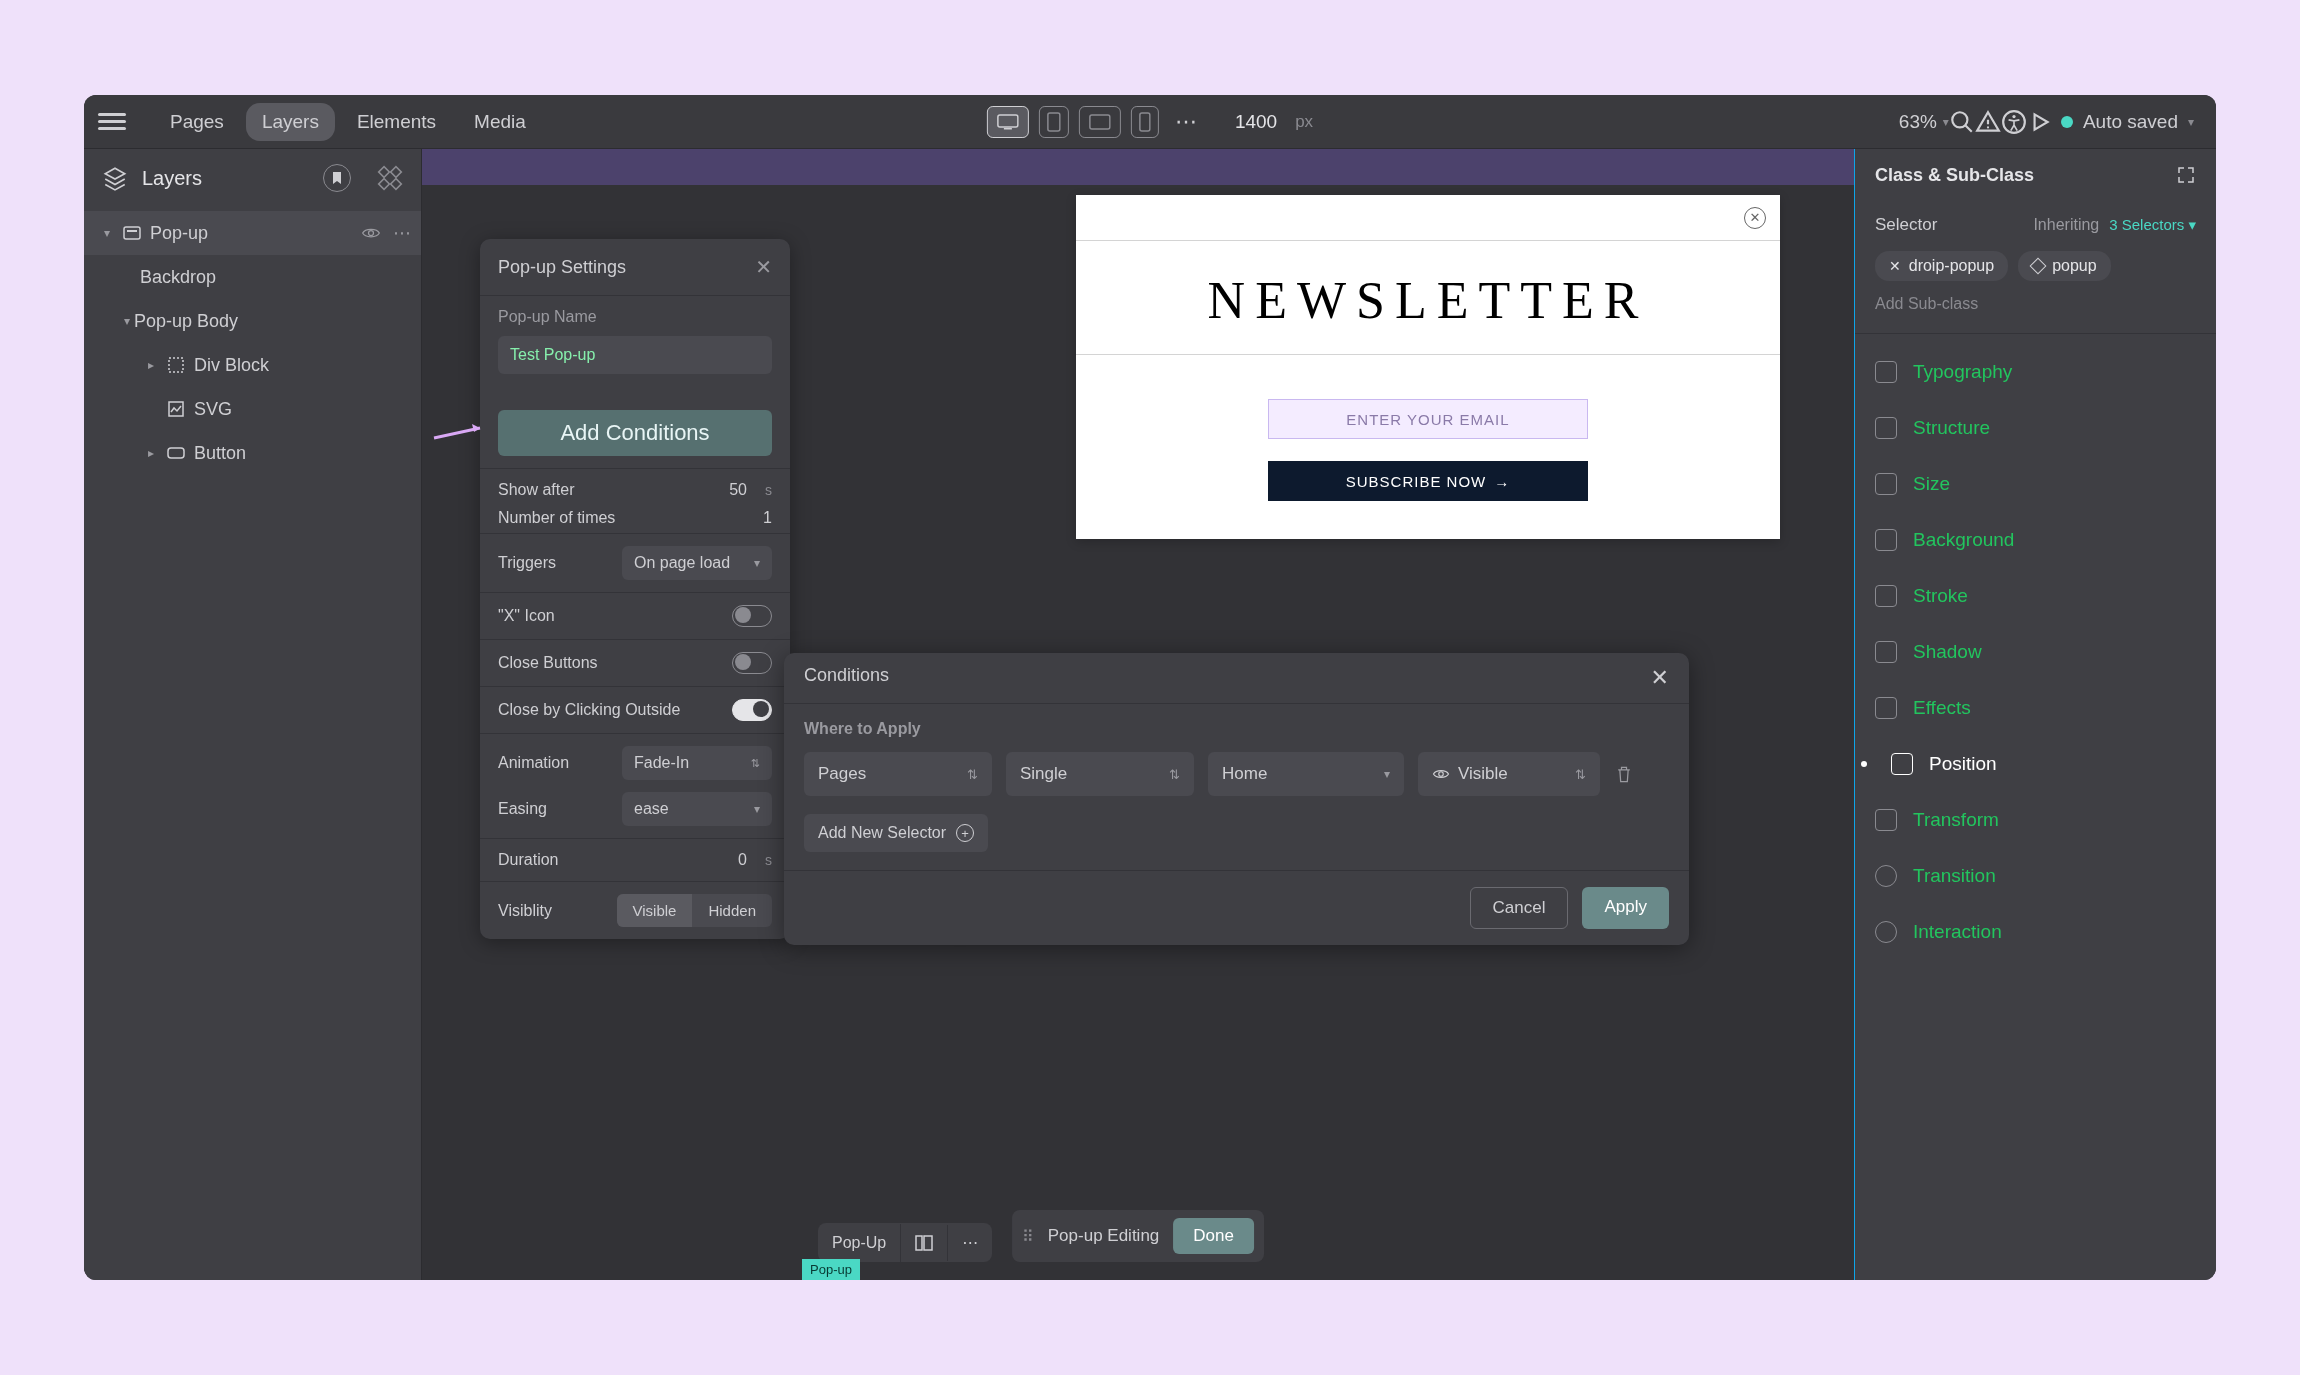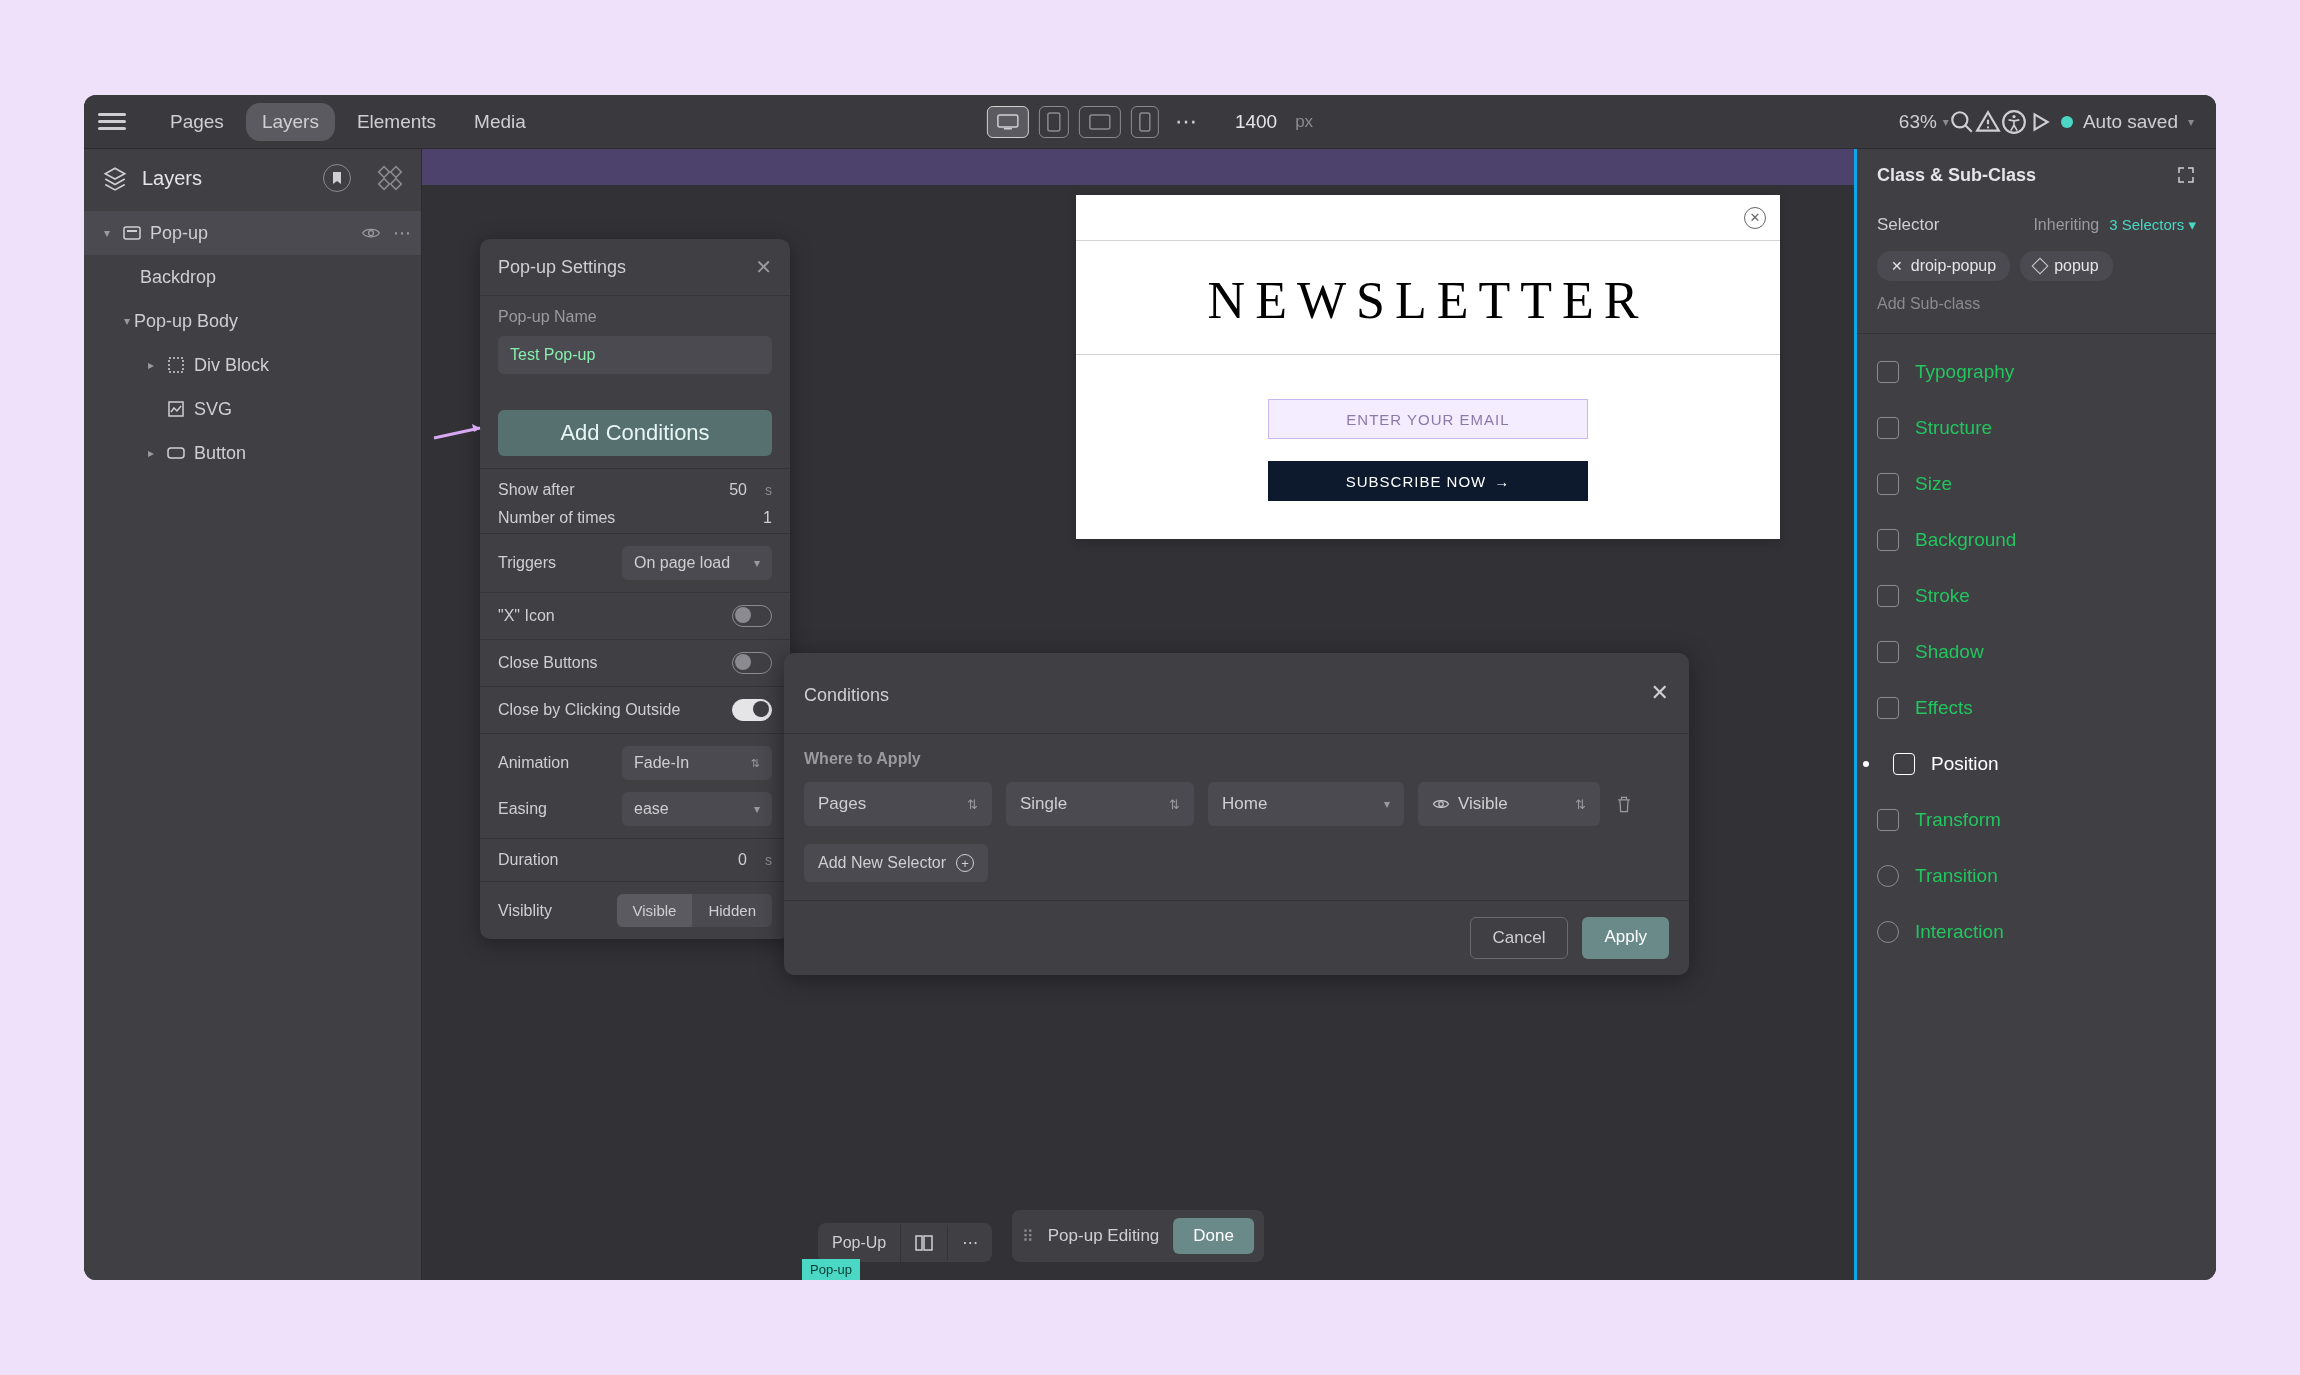--- a/index.html
+++ b/index.html
@@ -40,21 +40,21 @@
 .tree-row .dots { margin-left: 12px; }
 .canvas-area { flex: 1; background: #323236; position: relative; }
 .canvas-header-strip { height: 36px; background: #5a4b8a; opacity: 0.65; }
 .newsletter-modal { position: absolute; top: 46px; right: 74px; width: 704px; background: #fff; box-shadow: 0 3px 10px rgba(0,0,0,.2); }
 .nm-top { height: 46px; border-bottom: 1px solid #d4d4d4; display: flex; justify-content: flex-end; align-items: center; padding: 0 14px; }
 .nm-close { width: 22px; height: 22px; border: 1.5px solid #666; border-radius: 50%; display: flex; align-items: center; justify-content: center; font-size: 13px; color: #666; cursor: pointer; }
 .nm-title { font-size: 52px; letter-spacing: 10px; text-align: center; padding: 30px 0 24px; font-weight: 400; font-family: Georgia, serif; }
 .nm-divider { height: 1px; background: #d4d4d4; margin: 0 0 44px; }
 .nm-input { width: 320px; margin: 0 auto 22px; height: 40px; border: 1px solid #c9b8f0; background: #f4ecff; text-align: center; font-size: 15px; letter-spacing: 1px; color: #8a7aa8; display: flex; align-items: center; justify-content: center; }
 .nm-btn { width: 320px; margin: 0 auto; height: 40px; background: #0d1a2e; color: #fff; display: flex; align-items: center; justify-content: center; font-size: 15px; letter-spacing: 1px; gap: 8px; cursor: pointer; }
-.right-panel { width: 362px; background: #3f3f44; border-left: 3px solid #0ea5e9; display: flex; flex-direction: column; }
+.right-panel { width: 362px; background: #3f3f44; border-left: 1px solid #0ea5e9; display: flex; flex-direction: column; }
 .rp-head { height: 52px; display: flex; align-items: center; padding: 0 20px; color: #e5e5e8; font-size: 18px; font-weight: 600; }
 .rp-head .expand { margin-left: auto; width: 20px; height: 20px; color: #cfcfd3; cursor: pointer; }
 .selector-box { padding: 14px 20px 20px; }
 .sel-row { display: flex; align-items: center; font-size: 17px; color: #cfcfd3; }
 .sel-row .inh { margin-left: auto; color: #9a9aa0; font-size: 16px; }
 .sel-row .selcount { color: #4ad8c4; font-size: 15px; margin-left: 10px; cursor: pointer; }
 .chips { display: flex; gap: 10px; margin-top: 16px; }
 .chip { display: flex; align-items: center; gap: 8px; background: #4a4a50; border-radius: 14px; padding: 6px 14px; font-size: 16px; color: #e5e5e8; }
 .chip .diamond { width: 12px; height: 12px; border: 1.5px solid #cfcfd3; transform: rotate(45deg); }
 .add-sub { margin-top: 14px; color: #8a8a90; font-size: 16px; cursor: text; }
@@ -77,21 +77,21 @@
 .sp-row .unit { color: #8a8a90; font-size: 14px; }
 .sp-drop { background: #4a4a50; border-radius: 6px; padding: 8px 12px; font-size: 16px; display: flex; align-items: center; gap: 8px; min-width: 150px; justify-content: space-between; cursor: pointer; }
 .toggle { width: 40px; height: 22px; border-radius: 11px; border: 1.5px solid #8a8a90; position: relative; cursor: pointer; }
 .toggle::after { content: ""; position: absolute; width: 16px; height: 16px; border-radius: 50%; background: #8a8a90; top: 1px; left: 2px; }
 .toggle.on { background: #e5e5e8; border-color: #e5e5e8; }
 .toggle.on::after { background: #3f3f44; left: auto; right: 2px; }
 .seg { display: flex; background: #4a4a50; border-radius: 6px; overflow: hidden; }
 .seg > div { padding: 8px 16px; font-size: 15px; cursor: pointer; }
 .seg > div.active { background: #5a5a60; }
 .conditions-panel { position: absolute; left: 700px; top: 504px; width: 905px; background: #3f3f44; border-radius: 10px; box-shadow: 0 4px 24px rgba(0,0,0,.4); color: #cfcfd3; z-index: 6; }
-.cp-head { display: flex; align-items: flex-end; padding: 27px 20px; font-size: 18px; }
+.cp-head { display: flex; align-items: flex-start; padding: 12px 20px; font-size: 18px; }
 .cp-close { margin-left: auto; font-size: 22px; color: #cfcfd3; cursor: pointer; }
 .cp-body { padding: 8px 20px 18px; border-top: 1px solid #333338; border-bottom: 1px solid #333338; }
 .cp-label { font-size: 16px; color: #9a9aa0; margin: 8px 0 14px; font-weight: bold; }
 .cp-row { display: flex; gap: 14px; align-items: center; }
 .cp-select { background: #4a4a50; border-radius: 6px; padding: 12px 14px; font-size: 17px; display: flex; align-items: center; justify-content: space-between; cursor: pointer; }
 .cp-select .updown { font-size: 13px; color: #9a9aa0; }
 .cp-w1 { width: 188px; } .cp-w2 { width: 188px; } .cp-w3 { width: 196px; } .cp-w4 { width: 182px; }
 .cp-del { color: #9a9aa0; cursor: pointer; }
 .cp-add { margin-top: 18px; display: inline-flex; align-items: center; gap: 10px; background: #4a4a50; border-radius: 6px; padding: 10px 14px; font-size: 16px; cursor: pointer; }
 .cp-add .plus { width: 18px; height: 18px; border: 1.5px solid #cfcfd3; border-radius: 50%; display: flex; align-items: center; justify-content: center; font-size: 13px; }

